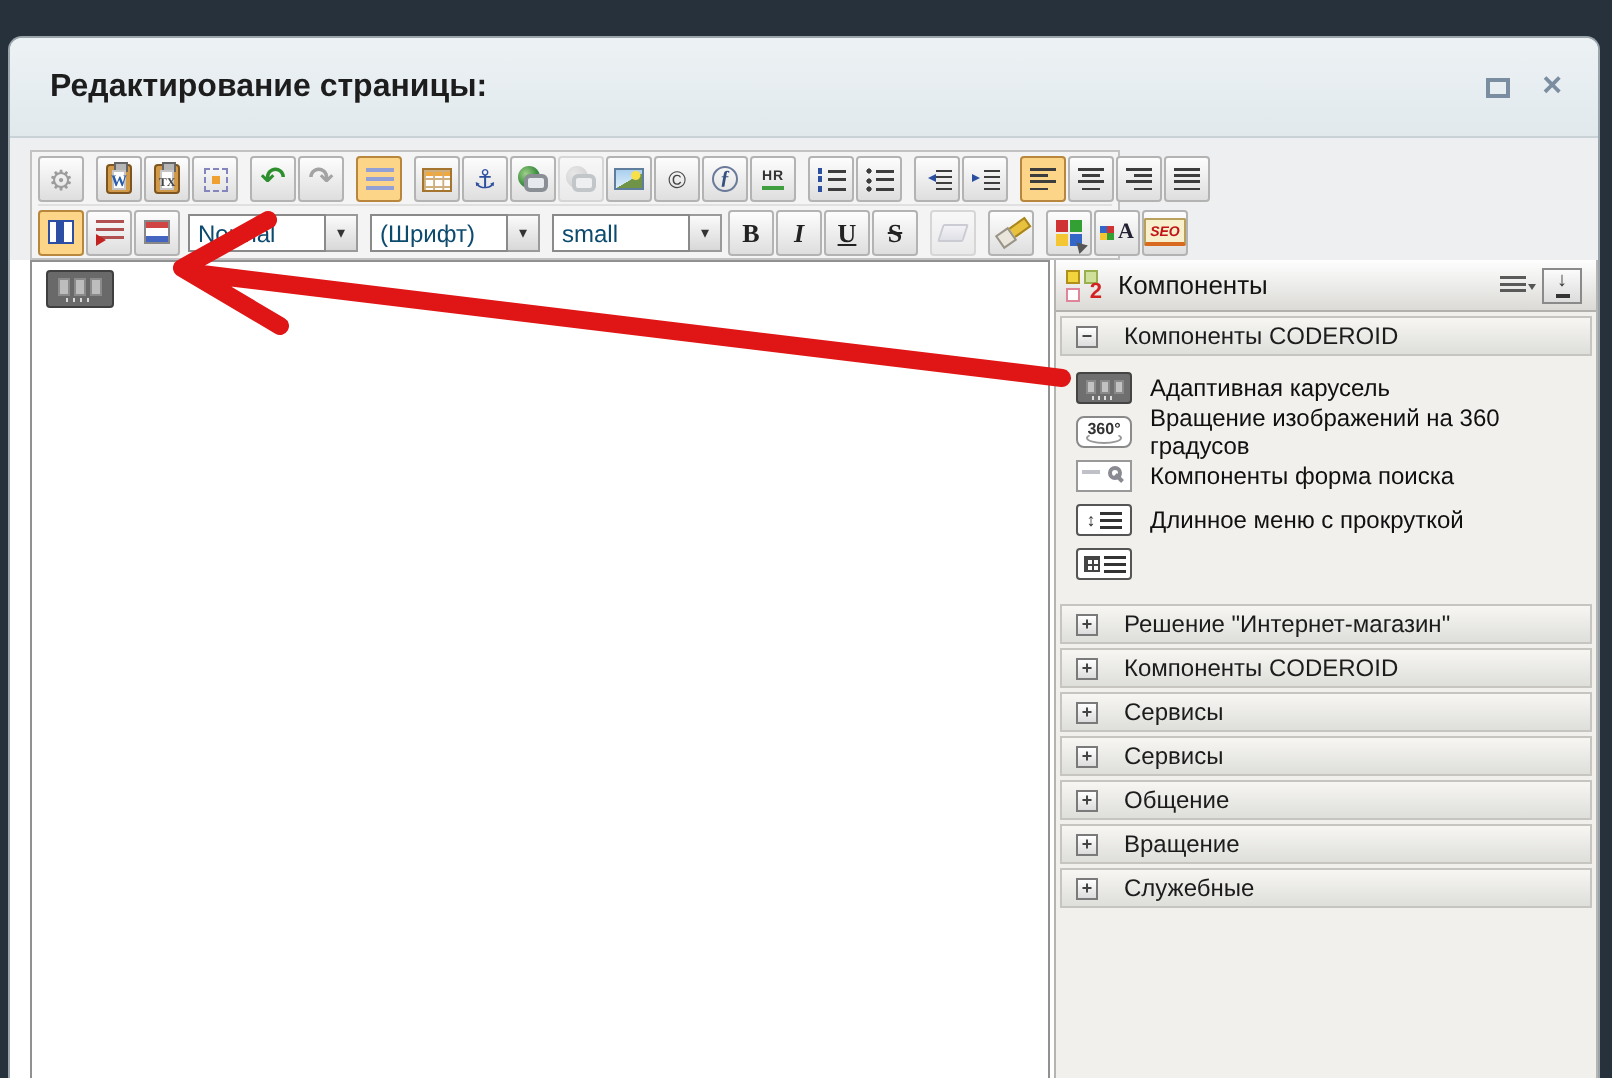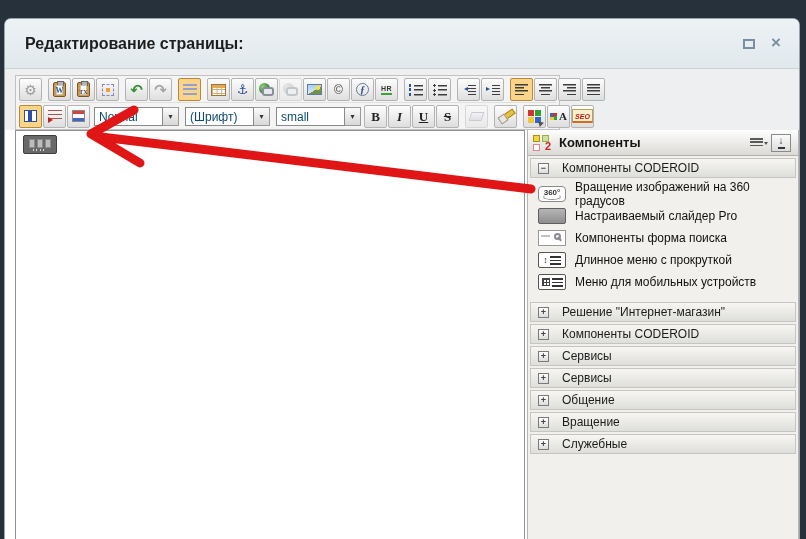--- a/index.html
+++ b/index.html
@@ -149,21 +149,21 @@
   
   .panel { position:absolute; left:522px; top:61px; width:272px; height:422px;
            background:#f1f0ec; border-left:1px solid #b5b4b0; border-right:1px solid #b5b4b0; overflow:hidden; }
   .phead { height:26px; display:flex; align-items:center; gap:8px; padding:0 7px 0 5px;
            background:linear-gradient(#fefefe,#dbdad6); border-bottom:1px solid #b2b1ad; }
   .plogo { position:relative; width:18px; height:17px; flex:0 0 auto; }
   .plogo .lg1 { position:absolute; left:0; top:1px; width:7px; height:7px; background:#f2d53c; border:1px solid #b09018; }
   .plogo .lg2 { position:absolute; left:0; bottom:0; width:7px; height:7px; background:#fff; border:1px solid #e0849a; }
   .plogo .lg3 { position:absolute; right:2px; top:1px; width:7px; height:7px; background:#cfe09a; border:1px solid #98b050; }
   .plogo .badge { position:absolute; right:0; bottom:-1px; font:bold 11px/1 "Liberation Sans",sans-serif; color:#d42222; }
-  .ptitle { font-size:13px; font-weight:bold; color:#141414; }
+  .ptitle { font-size:13px; font-weight:normal; color:#141414; }
   .phead-icons { margin-left:auto; display:flex; align-items:center; gap:8px; }
   .menu-lines { width:13px; height:9px; position:relative;
            background:repeating-linear-gradient(180deg,#5a5a5a 0 1.6px,rgba(0,0,0,0) 1.6px 3.3px); }
   .menu-lines::after { content:""; position:absolute; right:-5px; bottom:0;
            border:2px solid rgba(0,0,0,0); border-top:3px solid #555; }
   .dock-btn { width:20px; height:18px; border:1px solid #8a8a8a; background:linear-gradient(#fbfbfb,#dcdcdc);
            display:flex; align-items:center; justify-content:center; }
   .dock-btn i { font-style:normal; font-weight:bold; font-size:10px; color:#333;
            border-bottom:2px solid #333; line-height:1.05; padding:0 1px; }
 
@@ -397,46 +397,49 @@
         </span>
       </div>
 
       <div class="psec">
         <span class="pm">−</span>
         <span class="psec-label">Компоненты CODEROID</span>
       </div>
 
       <div class="pitems">
         <div class="pitem">
+          <span class="cicon cicon-carousel">
+              <i></i>
+              <i></i>
+              <i></i>
+            </span>
+          <span class="pitem-label">Адаптивная карусель</span>
+        </div>
+        <div class="pitem">
           <span class="cicon cicon-360">
               <b>360°</b>
             </span>
           <span class="pitem-label">Вращение изображений на 360 градусов</span>
-        </div>
-        <div class="pitem">
-          <span class="cicon cicon-slider"></span>
-          <span class="pitem-label">Настраиваемый слайдер Pro</span>
         </div>
         <div class="pitem">
           <span class="cicon cicon-search">
               <i class="mag"></i>
             </span>
           <span class="pitem-label">Компоненты форма поиска</span>
         </div>
         <div class="pitem">
           <span class="cicon cicon-scroll">
               <b>↕</b>
             </span>
           <span class="pitem-label">Длинное меню с прокруткой</span>
         </div>
         <div class="pitem">
           <span class="cicon cicon-mobile">
               <i class="grid9"></i>
             </span>
-          <span class="pitem-label">Меню для мобильных устройств</span>
         </div>
       </div>
 
       <div class="plist">
         <div class="psec">
           <span class="pm">+</span>
           <span class="psec-label">Решение "Интернет-магазин"</span>
         </div>
         <div class="psec">
           <span class="pm">+</span>

